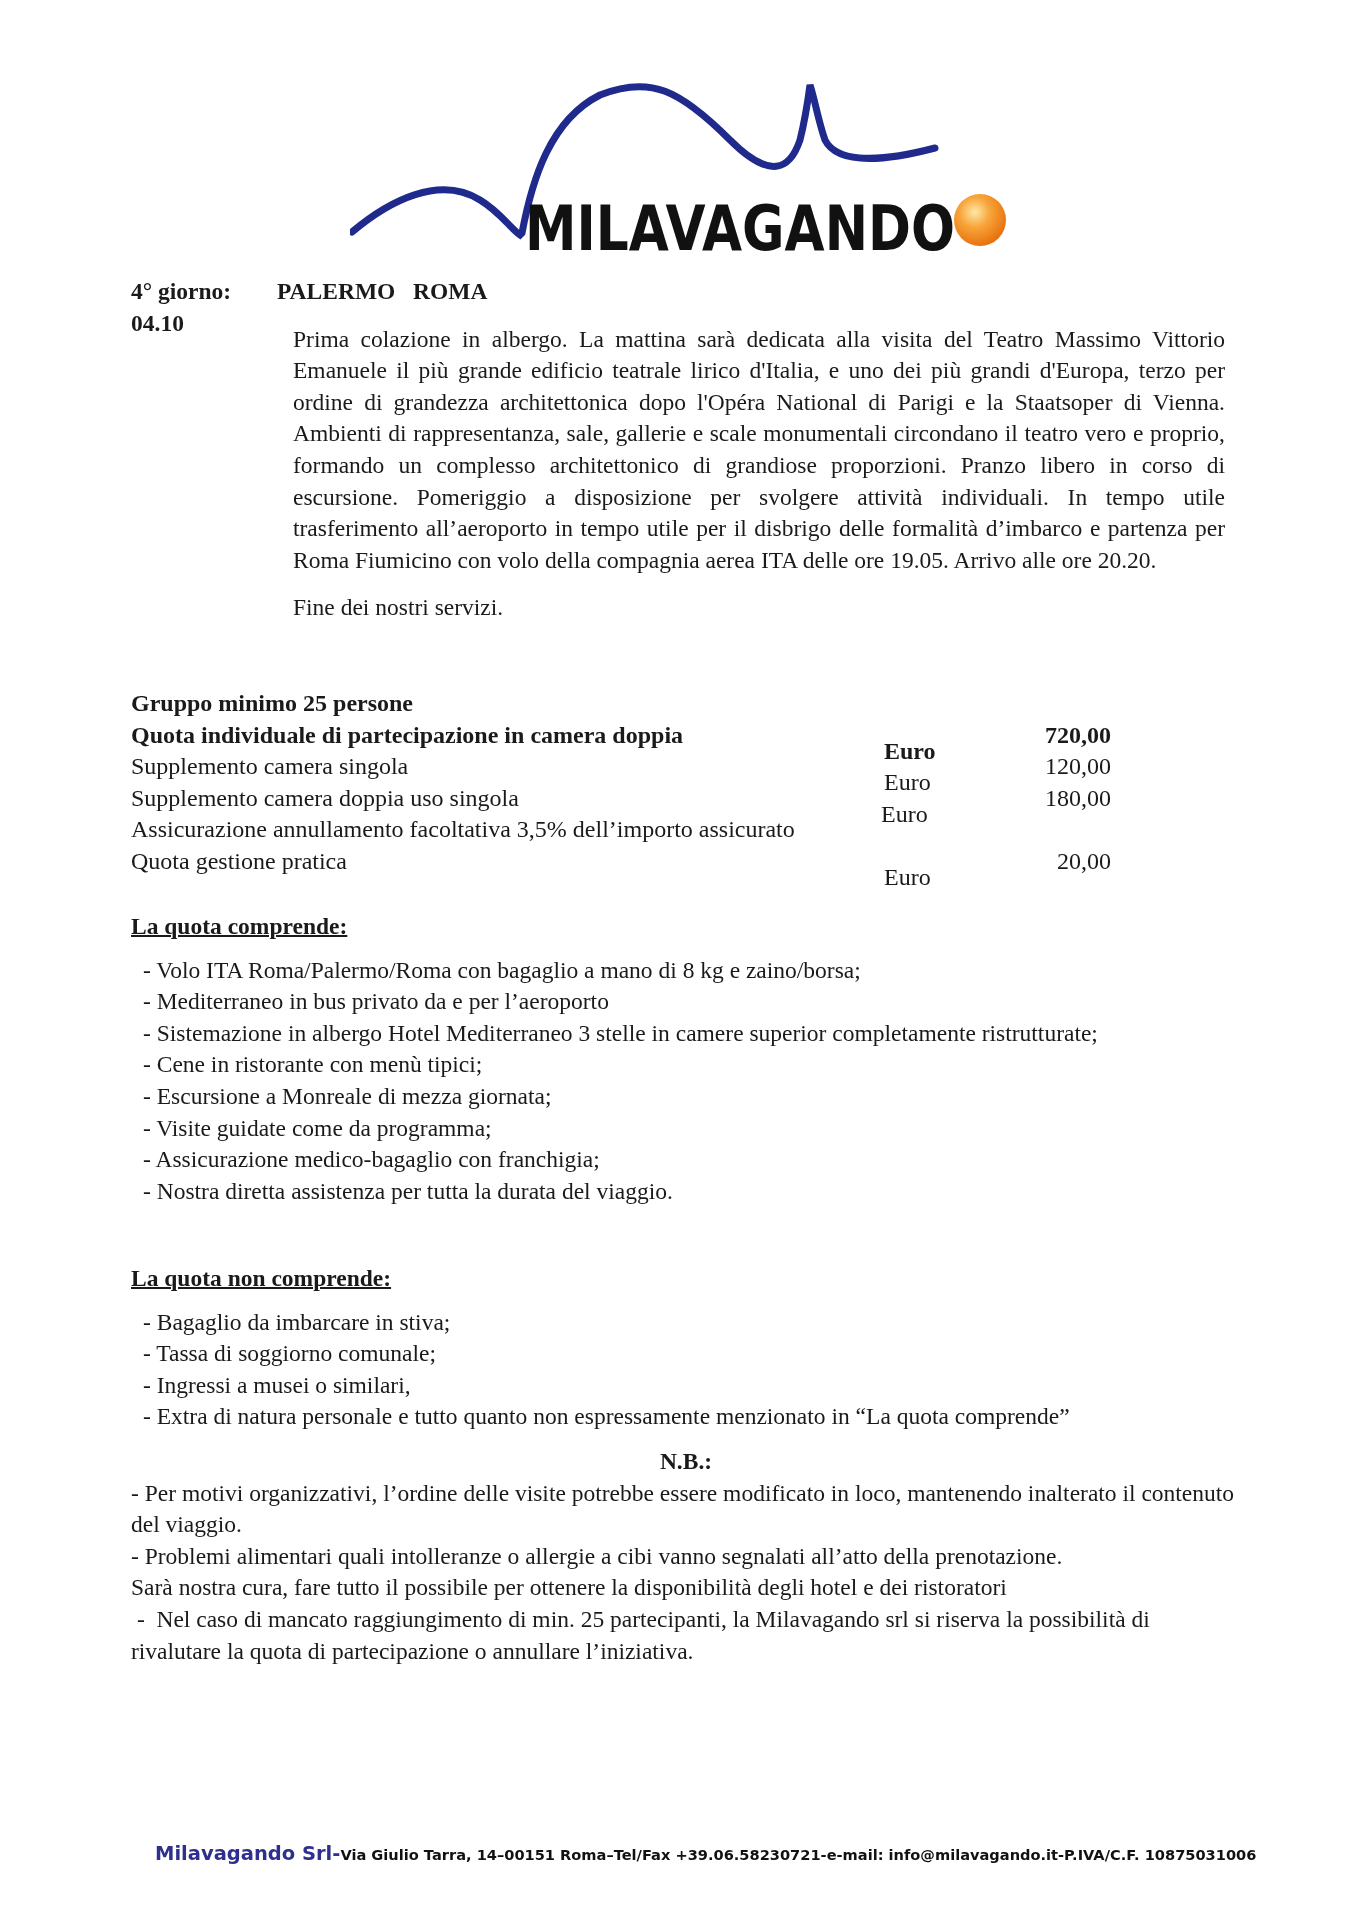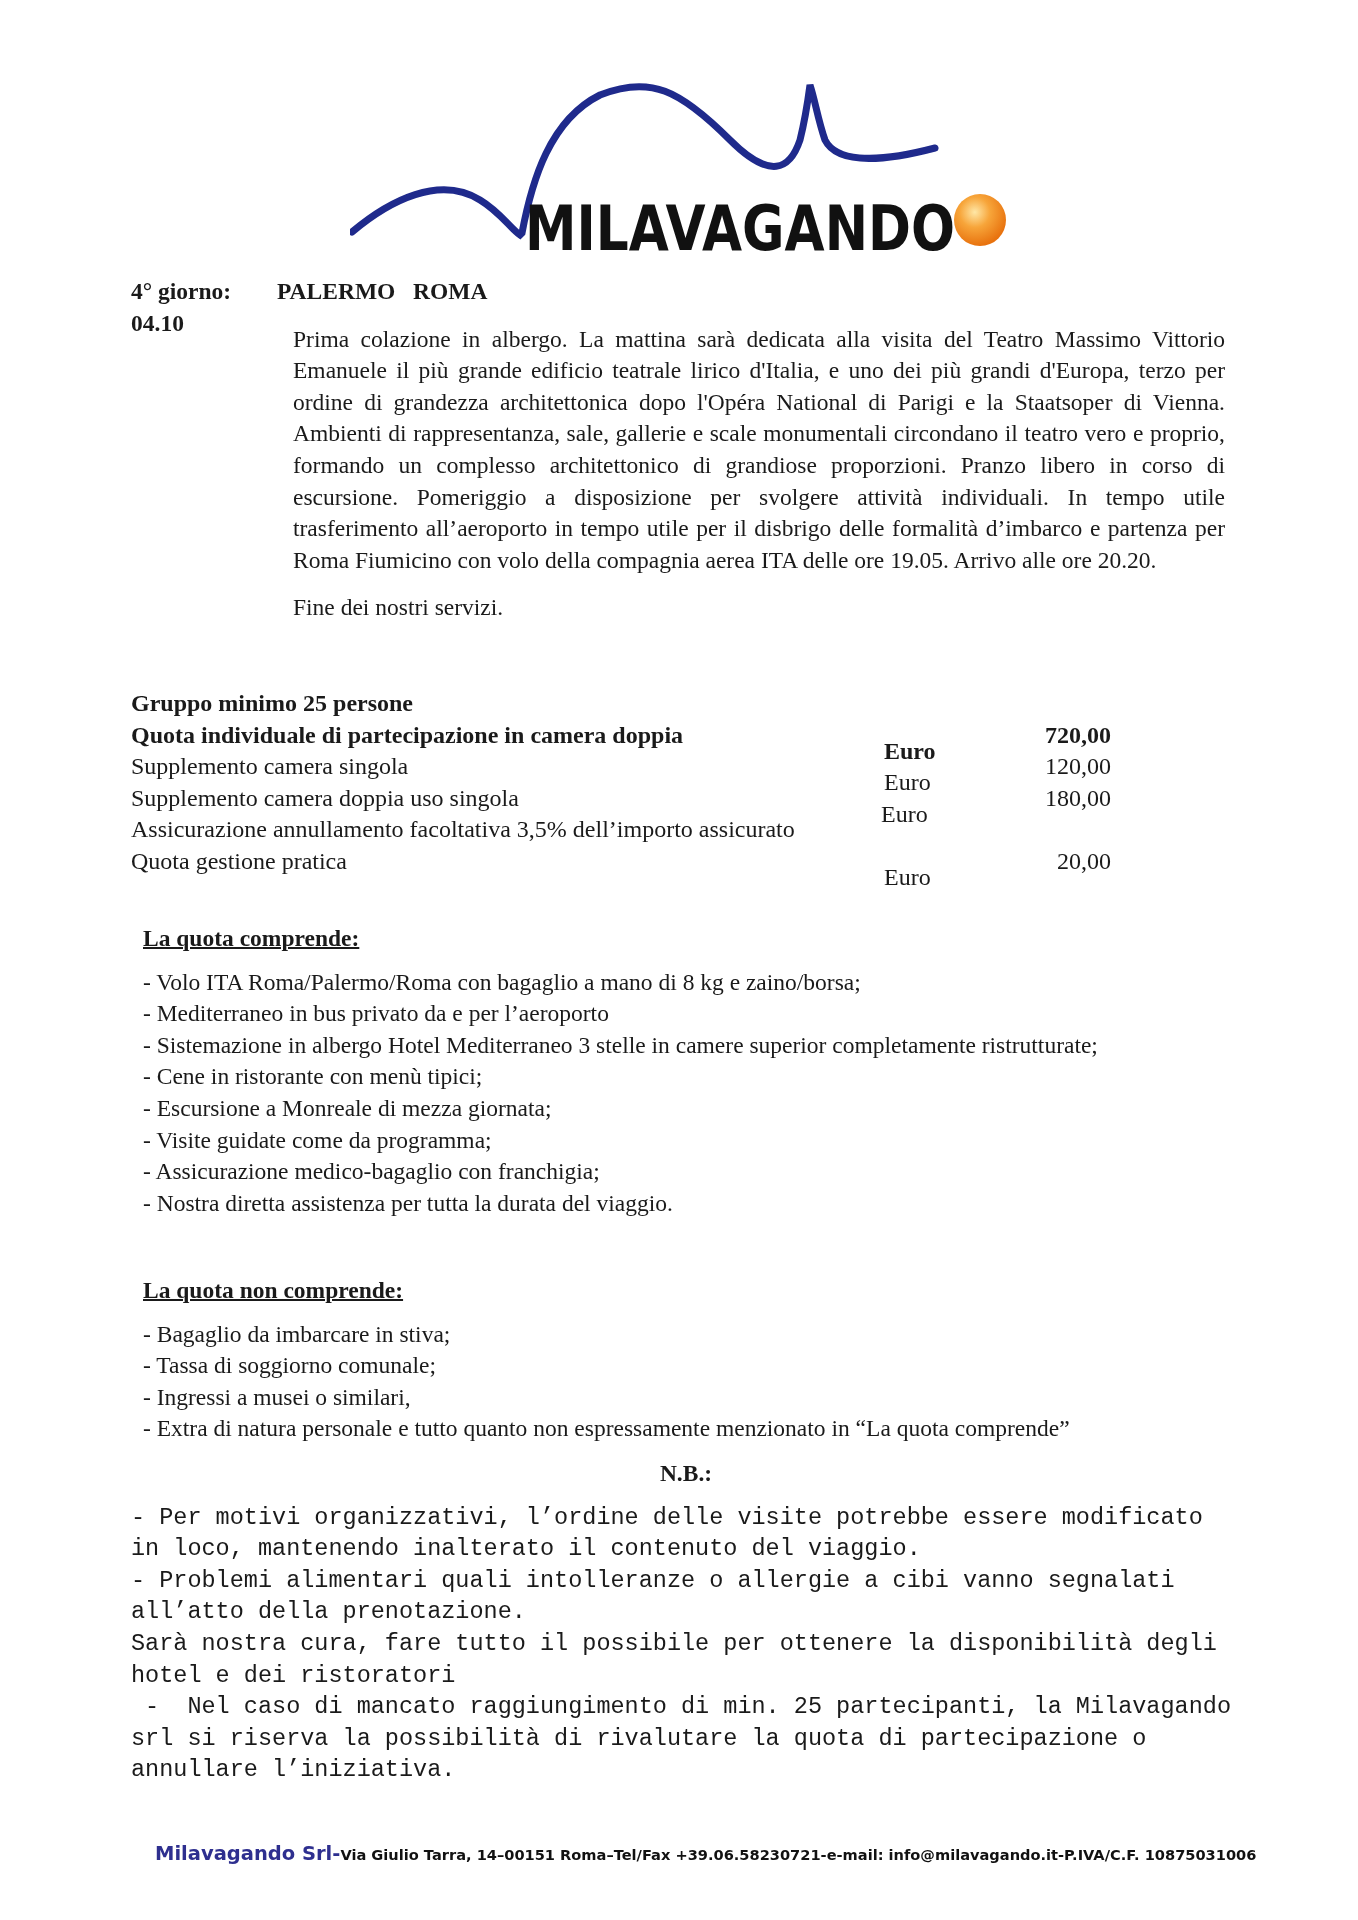--- a/index.html
+++ b/index.html
@@ -16,28 +16,28 @@
   .day .body p { margin:16px; }
 
   .pricing { position:absolute; left:131px; top:688px; width:1000px; font-size:24px; line-height:31.6px; }
   .pricing .row { position:relative; height:31.6px; white-space:nowrap; }
   .pricing .row .cur { position:absolute; left:753px; top:16px; }
   .pricing .row .amt { position:absolute; right:20px; top:0; text-align:right; width:120px; }
   .pricing .bold { font-weight:bold; }
   .pricing .row.shift .cur { left:750px; }
 
   .section { position:absolute; left:131px; width:1110px; font-size:23.5px; line-height:31.6px; }
-  .section h3 { margin:12px; font-size:23.5px; font-weight:bold; text-decoration:underline; text-decoration-thickness:2px; line-height:31.6px; }
+  .section h3 { margin:0; font-size:23.5px; font-weight:bold; text-decoration:underline; text-decoration-thickness:2px; line-height:31.6px; }
   .section ul { margin:12px; padding:0; list-style:none; }
   .section li { text-align:justify; }
   .inc { top:911px; }
   .exc { top:1263px; }
   .nb { top:1446px; }
   .nb h3 { text-decoration:none;text-align:center; }
-  .nb p { margin:0;font-family:Liberation Mono, monospace; }
+  .nb p { margin:0; }
 
   .footer { position:absolute; left:131px; top:1842px; white-space:nowrap;
             font-family:"DejaVu Sans", sans-serif; font-weight:bold; font-size:14.6px; color:#111; }
   .footer .brand { color:#2e2f8f; font-size:19.5px;margin-left:24px; }
 </style>
 </head>
 <body>
 
 <div class="logo">
   <svg width="680" height="210" viewBox="0 0 680 210">

